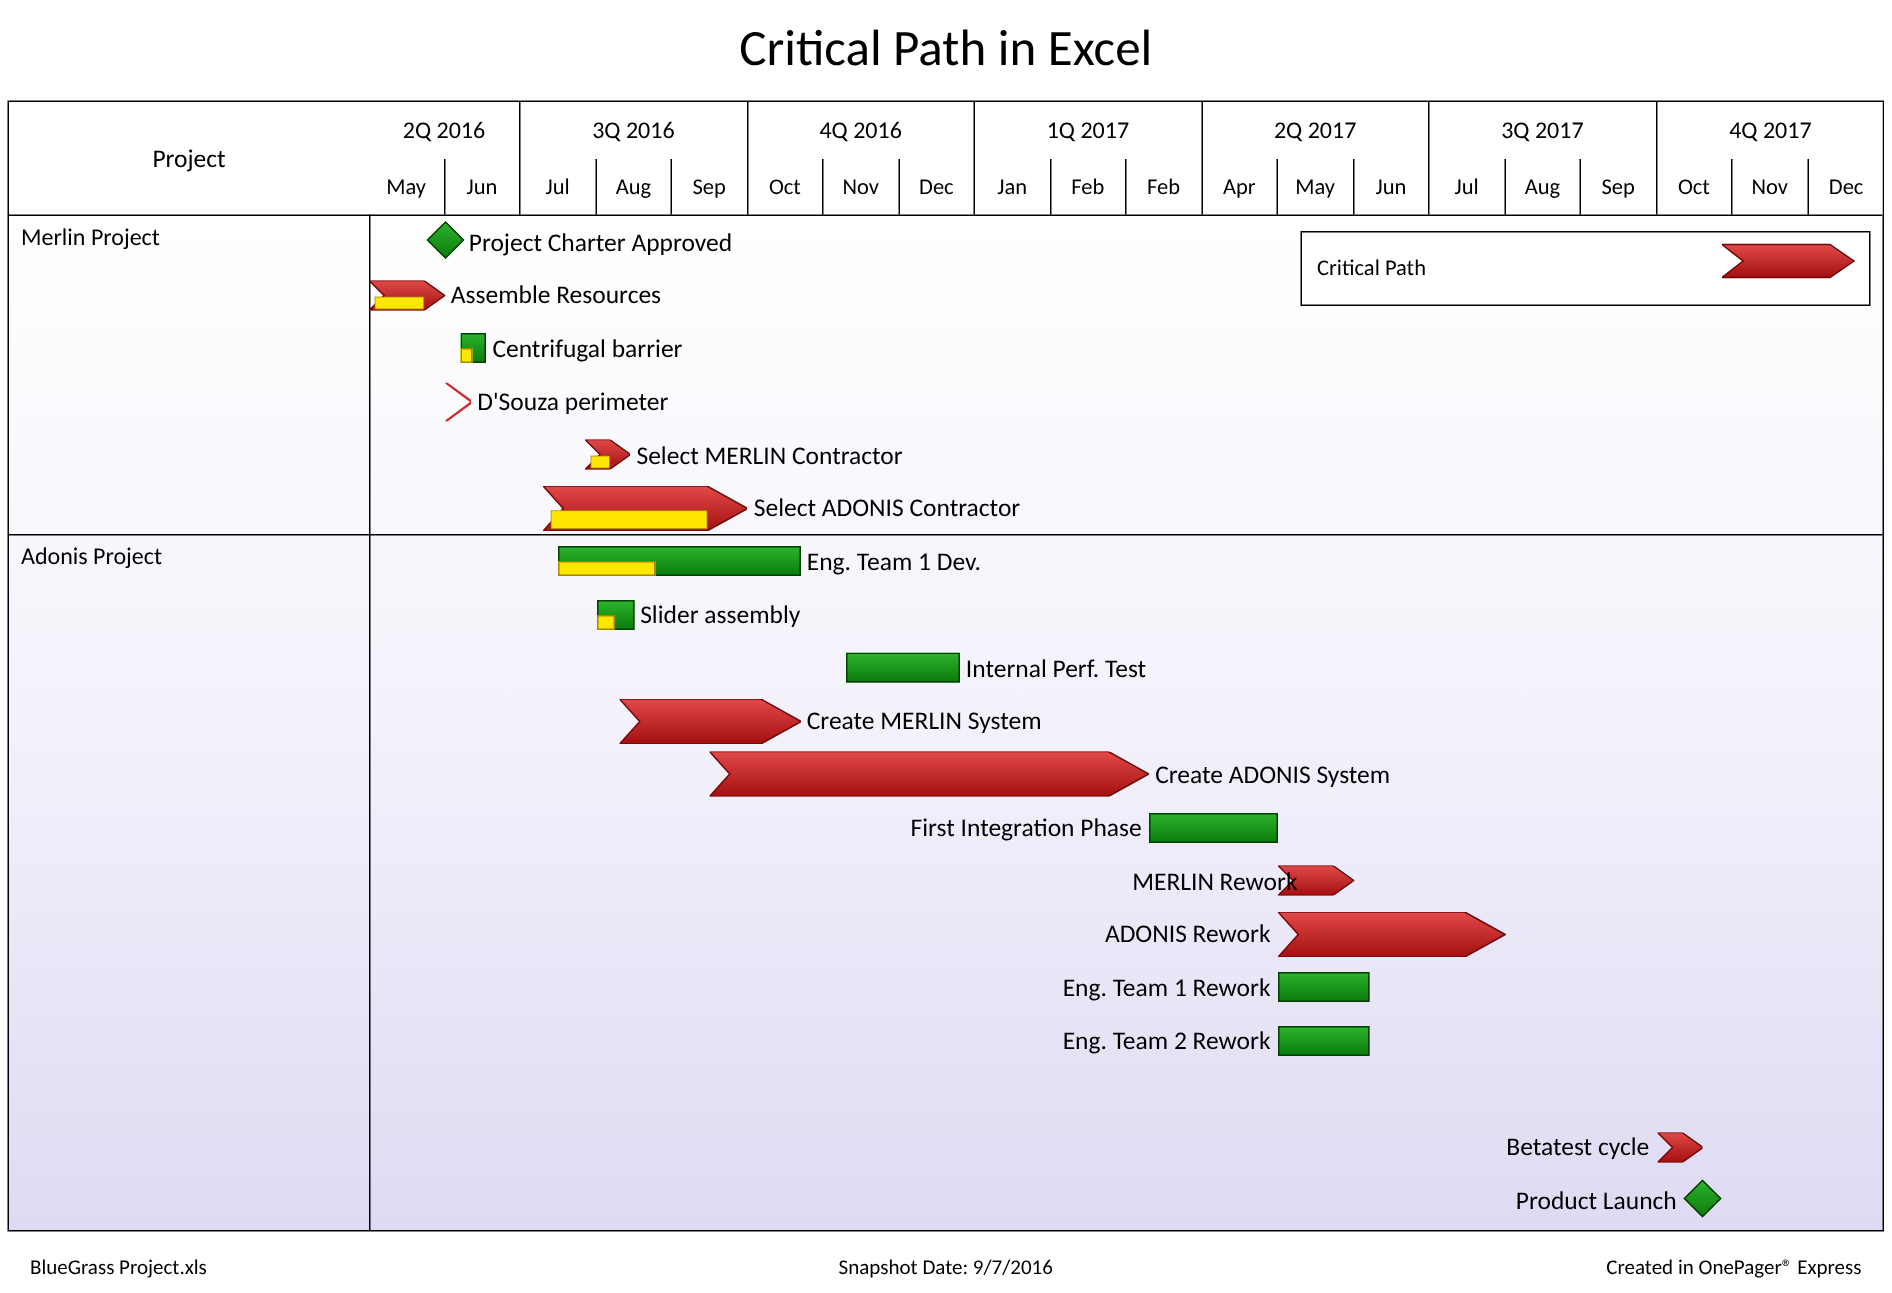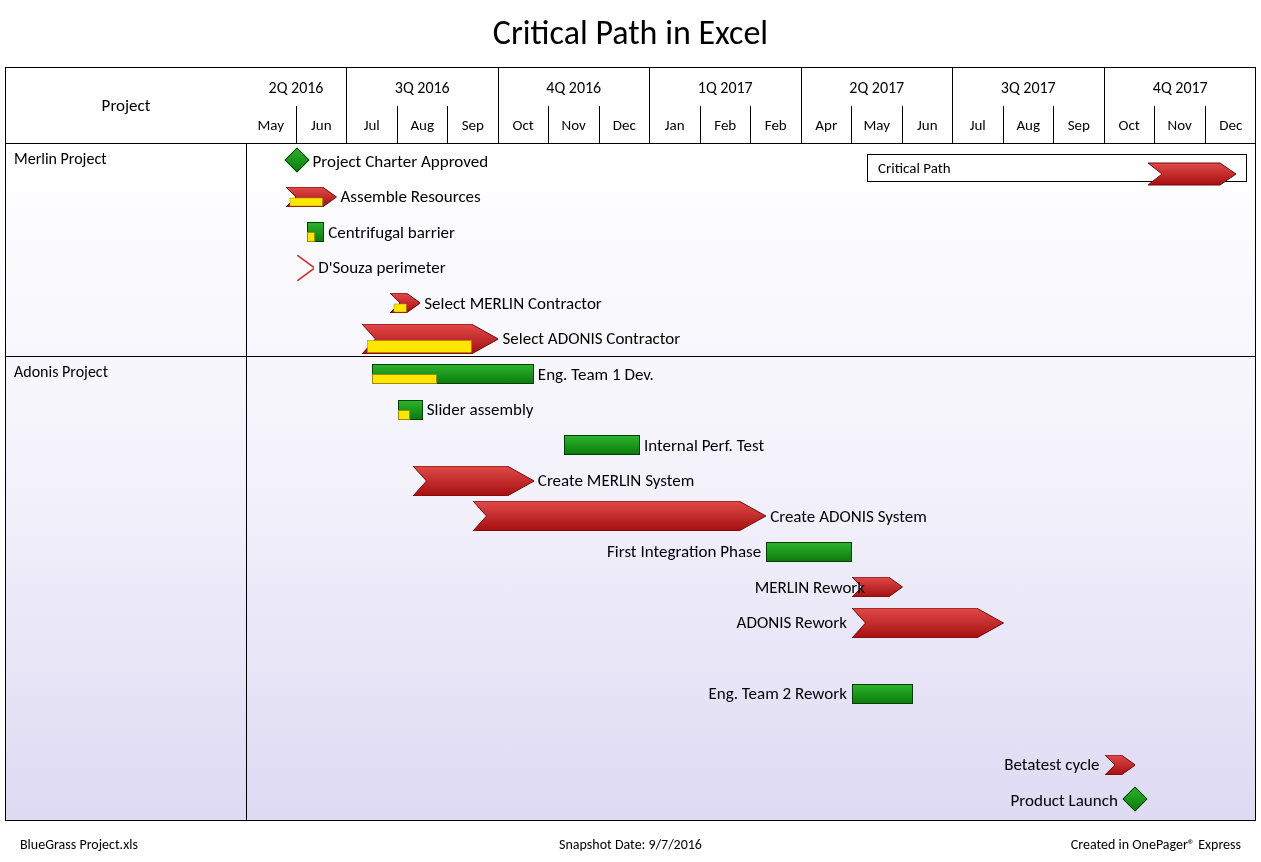--- a/index.html
+++ b/index.html
@@ -27,21 +27,21 @@
   .bar{position:absolute;height:20px;top:8px;}
   .barGreen{background:linear-gradient(to bottom,#2db52d,#0a7a0a);box-shadow:inset 0 0 0 1px #053d05;}
   .overlayYellow{position:absolute;top:18px;height:10px;background:#ffe600;box-shadow:inset 0 0 0 1px #a08800;}
   .taskLabel{position:absolute;top:8px;height:20px;display:flex;align-items:center;font-size:17px;white-space:nowrap;}
   .taskLabelRight{justify-content:flex-start;}
   .taskLabelLeft{justify-content:flex-end;}
   
   .diamond{position:absolute;width:18px;height:18px;transform:rotate(45deg);top:8px;
     background:linear-gradient(135deg,#2db52d,#0a7a0a);box-shadow:inset 0 0 0 1px #053d05;}
   
-  .legend{position:absolute;right:8px;top:86px;width:380px;height:28px;border:1px solid #000;background:#fff;
+  .legend{position:absolute;right:8px;top:86px;width:380px;height:50px;border:1px solid #000;background:#fff;
     display:flex;align-items:center;padding:0 10px;box-sizing:border-box;}
   .legend span{font-size:15px;}
   .legendShape{position:absolute;right:8px;top:6px;}
   
   .footer{position:absolute;left:4px;right:4px;bottom:4px;height:22px;display:flex;justify-content:space-between;
     font-size:14px;padding:0 16px;}
   .footer .mid{position:absolute;left:0;right:0;text-align:center;}
   .footer .l,.footer .r{position:relative;z-index:1;}
 </style>
 </head>
@@ -90,21 +90,21 @@
         <div class="swimlabel" style="position: absolute; top: 0px;">Merlin Project</div>
         <div class="swimborder" style="top: 213px;"></div>
         <div class="swimlabel" style="position: absolute; top: 213px;">Adonis Project</div>
       </div>
 
     <div class="plot" id="plot">
         <div class="row" style="top: 0px;">
           <div class="diamond" style="left: 41.5px;"></div>
           <div class="taskLabel taskLabelRight" style="left: 66.5px;">Project Charter Approved</div>
         </div>
-        <div class="row" style="top: 35.5px; margin-left: 40px;">
+        <div class="row" style="top: 35.5px;">
           <div style="position: absolute; left: 0px; width: 50.5px; height: 36px;">
             <svg width="50.5" height="20" style="position:absolute;top:8px;left:0">
    <defs>
                 <linearGradient id="rgy50.520" x1="0" y1="0" x2="0" y2="1">
      <stop offset="0%" stop-color="#e24a4a"></stop>
                   <stop offset="100%" stop-color="#a50f0f"></stop>
                 </linearGradient>
               </defs>
    <polygon points="0,0 36.5,0 50.5,10 36.5,20 0,20 10,10" fill="url(#rgy50.520)" stroke="#6e0808" stroke-width="1"></polygon>
    <rect x="4" y="11" width="32.5" height="8" fill="#ffe600" stroke="#a08800" stroke-width="0.5"></rect>
@@ -221,20 +221,24 @@
    <defs>
                 <linearGradient id="rg151.530" x1="0" y1="0" x2="0" y2="1">
      <stop offset="0%" stop-color="#e24a4a"></stop>
                   <stop offset="100%" stop-color="#a50f0f"></stop>
                 </linearGradient>
               </defs>
    <polygon points="0,0 124.5,0 151.5,15 124.5,30 0,30 13.5,15" fill="url(#rg151.530)" stroke="#6e0808" stroke-width="1"></polygon>
             </svg>
           </div>
           <div class="taskLabel taskLabelLeft" style="right: 408px;">ADONIS Rework</div>
+        </div>
+        <div class="row" style="top: 497px;">
+          <div class="bar barGreen" style="left: 606px; width: 60.6px;"></div>
+          <div class="taskLabel taskLabelLeft" style="right: 408px;">Eng. Team 1 Rework</div>
         </div>
         <div class="row" style="top: 532.5px;">
           <div class="bar barGreen" style="left: 606px; width: 60.6px;"></div>
           <div class="taskLabel taskLabelLeft" style="right: 408px;">Eng. Team 2 Rework</div>
         </div>
         <div class="row" style="top: 603.5px;">
           <div style="position: absolute; left: 858.5px; width: 30.3px; height: 36px;">
             <svg width="30.300000000000068" height="20" style="position:absolute;top:8px;left:0">
    <defs>
                 <linearGradient id="rg30.30000000000006820" x1="0" y1="0" x2="0" y2="1">

